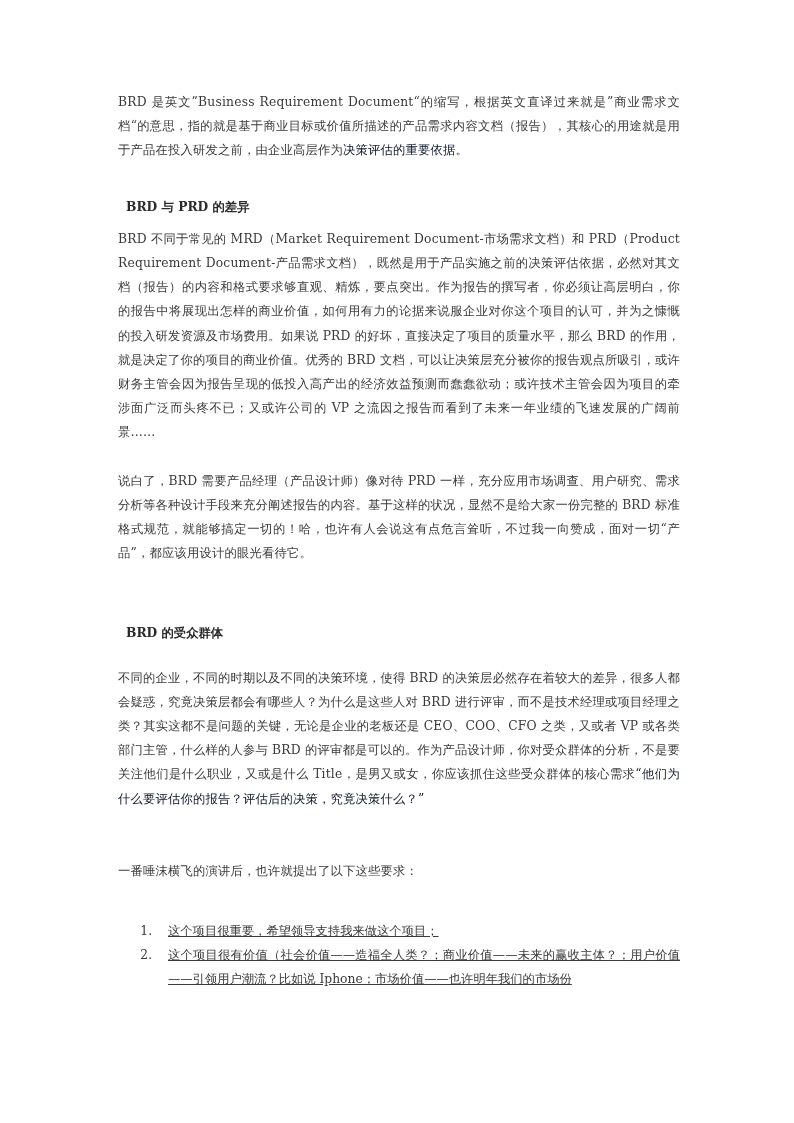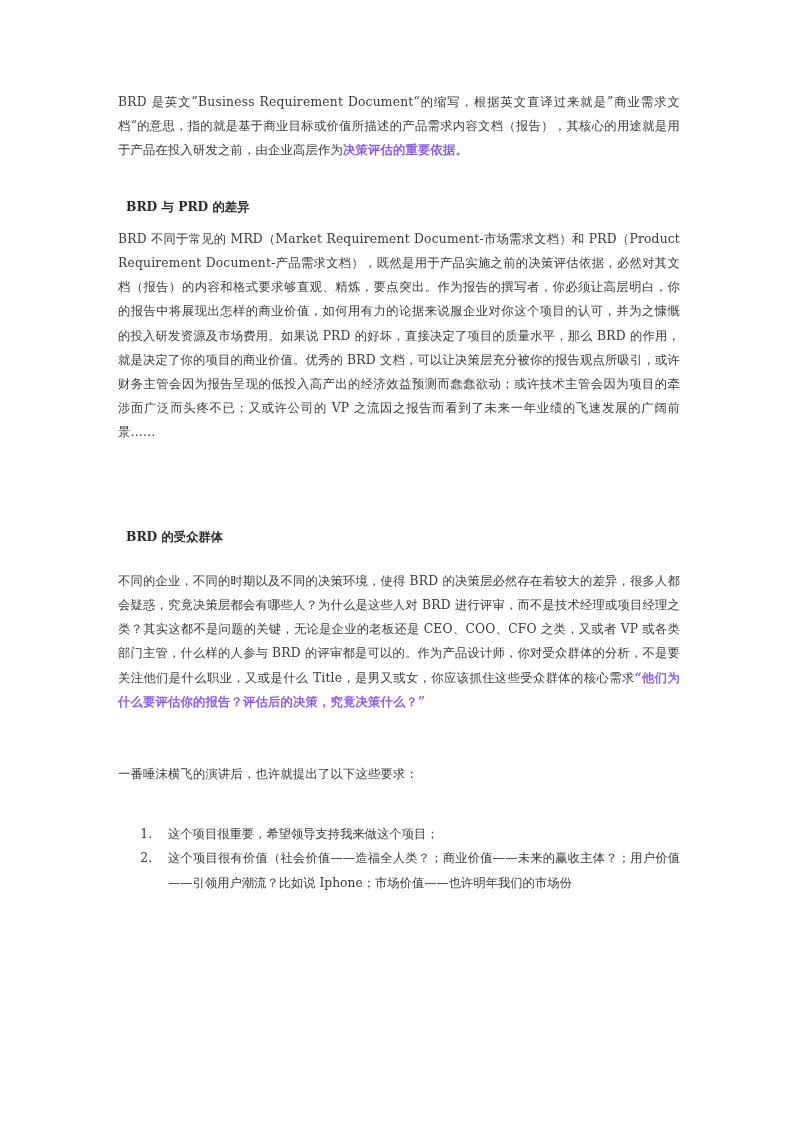--- a/index.html
+++ b/index.html
@@ -1,37 +1,38 @@
 <!DOCTYPE html>
 <html><head>
 <meta charset="utf-8">
 <style>
   html, body { margin:0; padding:0; background:#ffffff; }
   body { width:794px; height:1123px; position:relative; overflow:hidden;
          font-family: "DejaVu Serif", "Liberation Serif", serif; color:#3a3a3a; }
   .page { position:absolute; left:118px; top:90px; width:562px; }
   .p { font-size:12.3px; line-height:24.2px; margin:0; text-align:justify; letter-spacing:0.2px; }
   .h { font-size:12.3px; line-height:24.2px; margin:8px; font-weight:bold; color:#2a2a2a; }
-  .b { font-weight:bold; color:#8b5cf6; }
+  .b { font-weight:normal; color:#0f172a; }
   .gap1 { height:24px; }
   .gap-half { height:12px; }
   ol { margin:0; padding-left:38px; font-size:12.3px; line-height:24.2px; }
-  ol li { padding-left:12px; text-align:justify; }
+  ol li { padding-left:12px; text-align:justify;text-decoration:underline; }
 </style>
 </head>
 <body>
 
 <div class="page">
   <p class="p"><span>BRD 是英文”Business Requirement Document“的缩写，根据英文直译过来就是”商业需求文档“的意思，指的就是基于商业目标或价值所描述的产品需求内容文档（报告），其核心的用途就是用于产品在投入研发之前，由企业高层作为</span><span class="b">决策评估的重要依据。</span></p>
 
   <div class="gap1"></div>
   <h3 class="h">BRD 与 PRD 的差异</h3>
   <p class="p">BRD 不同于常见的 MRD（Market Requirement Document-市场需求文档）和 PRD（Product Requirement Document-产品需求文档），既然是用于产品实施之前的决策评估依据，必然对其文档（报告）的内容和格式要求够直观、精炼，要点突出。作为报告的撰写者，你必须让高层明白，你的报告中将展现出怎样的商业价值，如何用有力的论据来说服企业对你这个项目的认可，并为之慷慨的投入研发资源及市场费用。如果说 PRD 的好坏，直接决定了项目的质量水平，那么 BRD 的作用，就是决定了你的项目的商业价值。优秀的 BRD 文档，可以让决策层充分被你的报告观点所吸引，或许财务主管会因为报告呈现的低投入高产出的经济效益预测而蠢蠢欲动；或许技术主管会因为项目的牵涉面广泛而头疼不已；又或许公司的 VP 之流因之报告而看到了未来一年业绩的飞速发展的广阔前景……</p>
 
   <div class="gap1"></div>
+  <p class="p">说白了，BRD 需要产品经理（产品设计师）像对待 PRD 一样，充分应用市场调查、用户研究、需求分析等各种设计手段来充分阐述报告的内容。基于这样的状况，显然不是给大家一份完整的 BRD 标准格式规范，就能够搞定一切的！哈，也许有人会说这有点危言耸听，不过我一向赞成，面对一切“产品”，都应该用设计的眼光看待它。</p>
 
   <div class="gap1"></div>
 
   <div class="gap1"></div>
   <h3 class="h">BRD 的受众群体</h3>
 
   <div class="gap-half"></div>
   <p class="p"><span>不同的企业，不同的时期以及不同的决策环境，使得 BRD 的决策层必然存在着较大的差异，很多人都会疑惑，究竟决策层都会有哪些人？为什么是这些人对 BRD 进行评审，而不是技术经理或项目经理之类？其实这都不是问题的关键，无论是企业的老板还是 CEO、COO、CFO 之类，又或者 VP 或各类部门主管，什么样的人参与 BRD 的评审都是可以的。作为产品设计师，你对受众群体的分析，不是要关注他们是什么职业，又或是什么 Title，是男又或女，你应该抓住这些受众群体的核心需求</span><span class="b">“他们为什么要评估你的报告？评估后的决策，究竟决策什么？”</span></p>
 
   <div class="gap1"></div>

